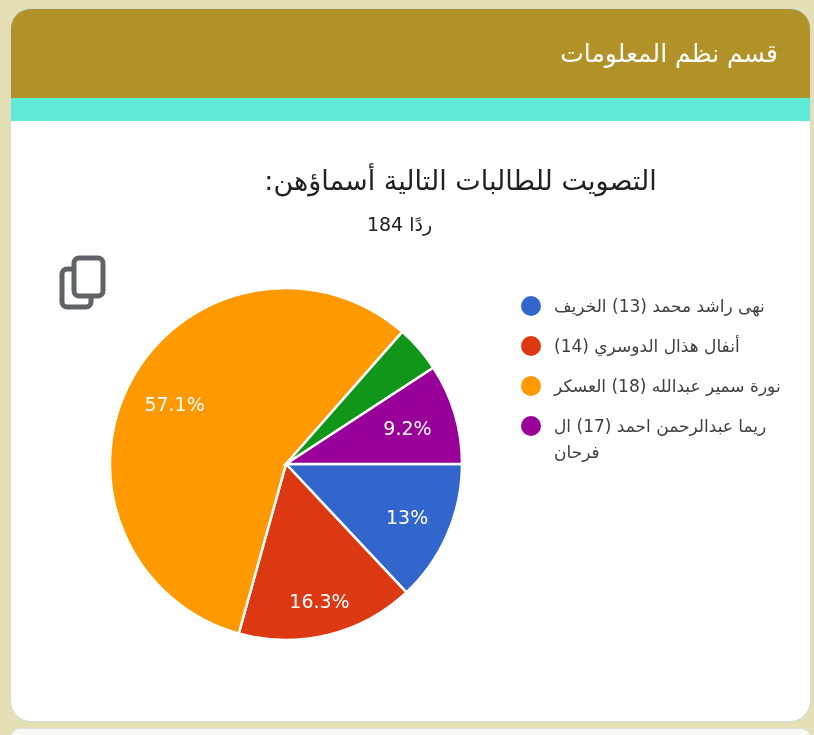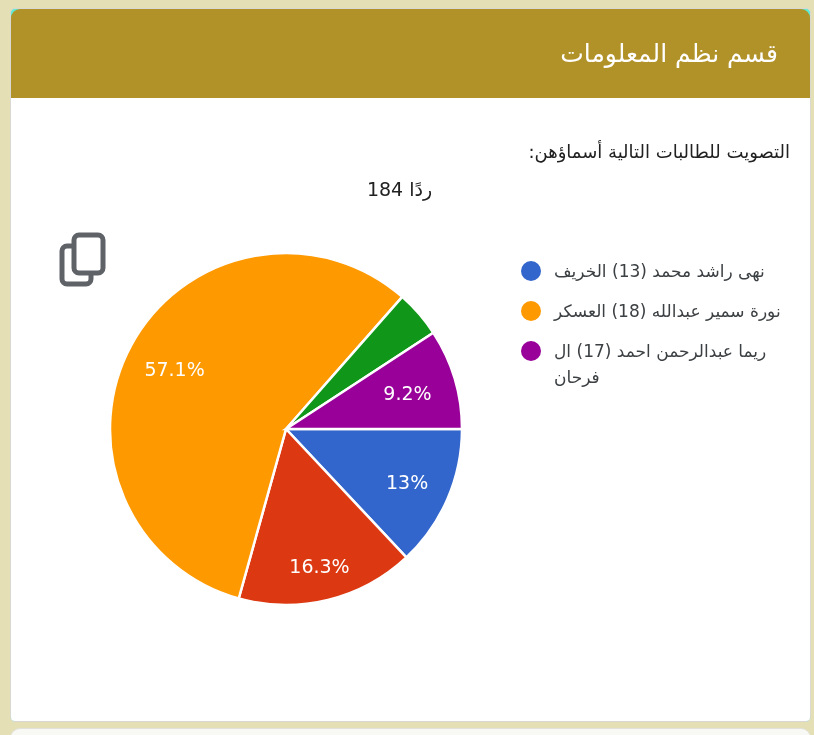--- a/index.html
+++ b/index.html
@@ -7,46 +7,47 @@
   body {
     background:#e4dfb5;
     font-family:"DejaVu Sans", sans-serif;
     position:relative;
   }
   .card {
     position:absolute; left:10px; top:8px;
     width:801px; height:714px;
     background:#5eead4;
     border:1px solid #d9d9d2;
-    border-radius:5px;
+    border-radius:21px;
     overflow:hidden;
   }
   .card-header {
     height:89px;
     background:#b19229;
     border-radius:9px 9px 0 0;
     direction:rtl;
     display:flex; align-items:center;
     padding:0 32px;
     color:#ffffff;
     font-size:25px;
   }
   .card-body { position:relative; height:625px; background:#ffffff; }
   .copy-btn {
     position:absolute; left:46px; top:133px;
     width:52px; height:60px;
     background:none; border:none; cursor:pointer;
   }
   .q-title {
     direction:rtl;
-    text-align:right;
+    text-align:center;
     padding:42px 20px 0 120px;
-    font-size:18px;
+    font-size:27px;
     color:#212121;
     line-height:1.35;
+    margin-top:23px;
   }
   .q-responses {
     direction:ltr;
     text-align:center;
     padding:14px 22px 0 0;
     font-size:19px;
     color:#212121;
   }
   .chart-area { position:relative; width:100%; height:470px; }
   .pie-svg { position:absolute; left:96px; top:50px; }
@@ -126,20 +127,24 @@
             <text x="300.5" y="149.8" text-anchor="middle" class="pie-label">9.2%</text>
           </g>
       </svg>
 
       <div class="legend">
         <div class="legend-row">
           <div class="legend-swatch" style="background: rgb(51, 102, 204);"></div>
           <div class="legend-label">نهى راشد محمد (13) الخريف</div>
         </div>
         <div class="legend-row">
+          <div class="legend-swatch" style="background: rgb(220, 57, 18);"></div>
+          <div class="legend-label">أنفال هذال الدوسري (14)</div>
+        </div>
+        <div class="legend-row">
           <div class="legend-swatch" style="background: rgb(255, 153, 0);"></div>
           <div class="legend-label">نورة سمير عبدالله (18) العسكر</div>
         </div>
         <div class="legend-row">
           <div class="legend-swatch" style="background: rgb(153, 0, 153);"></div>
           <div class="legend-label">ريما عبدالرحمن احمد (17) ال فرحان</div>
         </div>
       </div>
     </div>
   </div>

